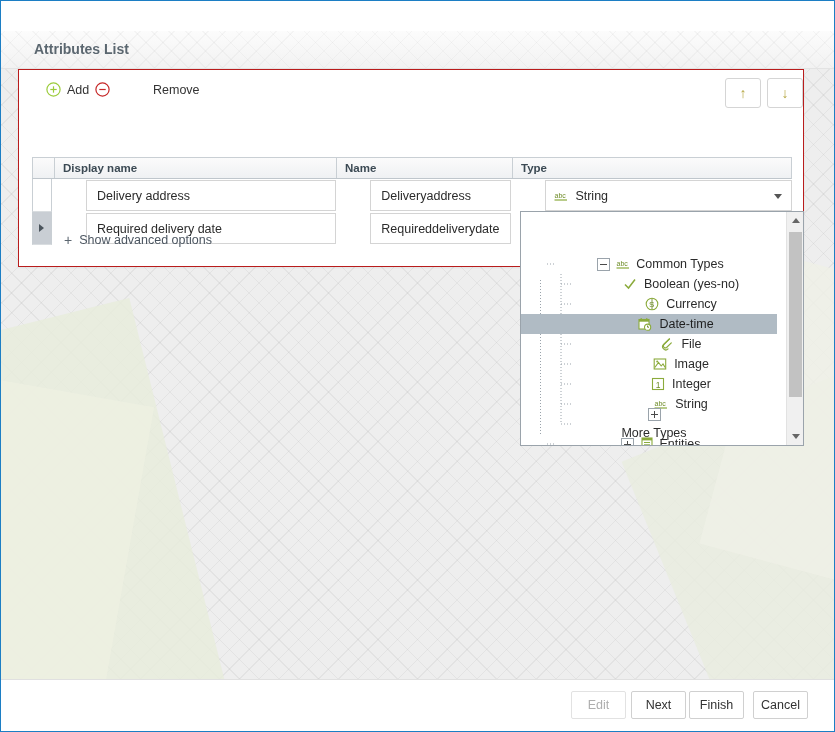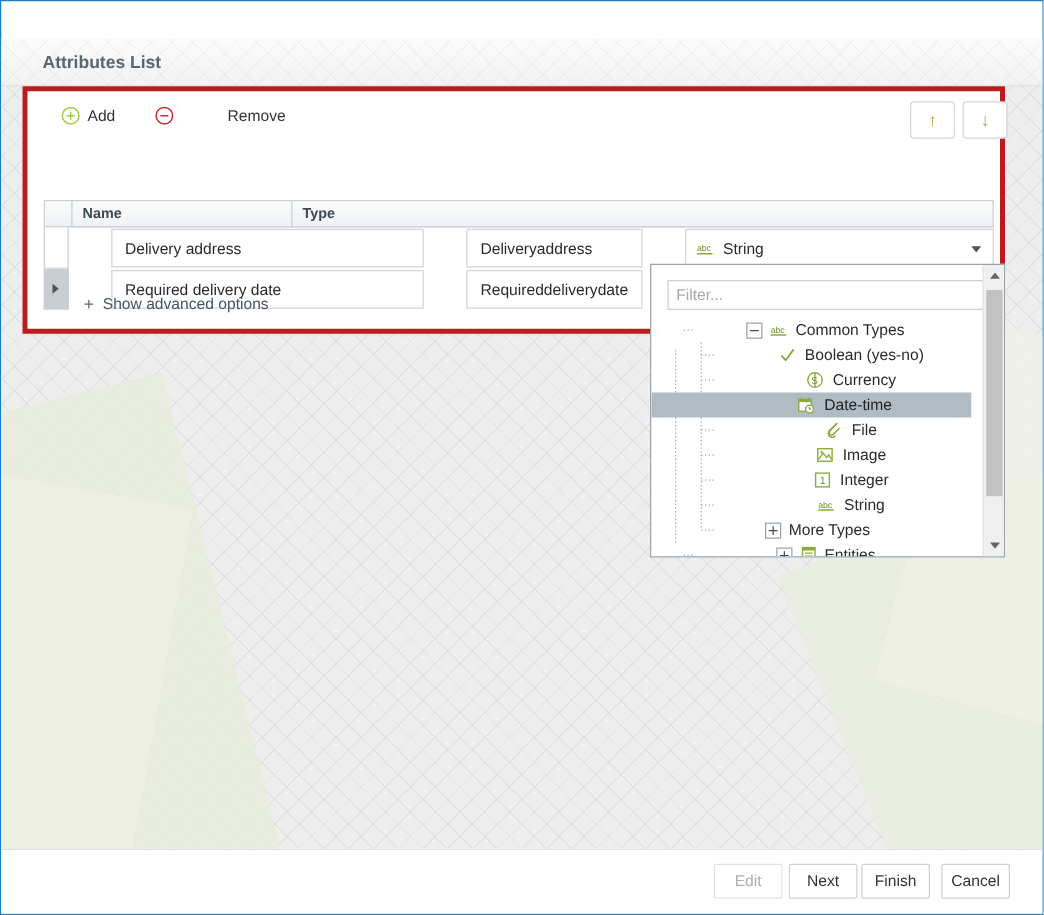--- a/index.html
+++ b/index.html
@@ -109,34 +109,34 @@
     font-size: 14px; font-weight: bold;
     color: #5b6770;
     z-index: 2;
   }
 
   
   #panel {
     position: absolute; left: 17px; top: 38px;
     width: 786px; height: 198px;
     background: #ffffff;
-    border: 4px solid #b91c1c;
+    border: 1px solid #b91c1c;
     box-shadow: 0 1px 2px rgba(0,0,0,0.05);
   }
 
   
   #toolbar { position: absolute; left: 0; top: 0; width: 786px; height: 50px; }
   .tb-btn {
     position: absolute; top: 12px;
     display: flex; align-items: center; gap: 6px;
     font-size: 12.5px; color: #333;
     cursor: default;
   }
   #btn-add { left: 27px; }
-  #btn-remove { left: 102px; gap: 43px; }
+  #btn-remove { left: 76px; gap: 43px; }
   .circ { width: 15px; height: 15px; display: block; }
 
   .arrow-btn {
     position: absolute; top: 8px;
     width: 36px; height: 30px;
     border: 1px solid #d5d5d5;
     border-radius: 3px;
     background: #ffffff;
     display: flex; align-items: center; justify-content: center;
     cursor: default;
@@ -261,21 +261,21 @@
     position: relative;
     height: 20px;
     display: flex; align-items: center;
     font-size: 12.5px; color: #2b2b2b;
     white-space: nowrap;
     cursor: default;
     justify-content: center;
   }
   .tnode.child { padding-left: 54px; gap: 7px; }
   .tnode.root  { padding-left: 13px; gap: 6px; }
-  .tnode.sub   { gap: 6px; }
+  .tnode.sub   { gap: 6px; flex-direction: column; }
   .tnode.selected {
     background: #b0bbc4;
   }
   .tnode.selected .t-label { color: #1f1f1f; }
   .toggle {
     width: 13px; height: 13px; flex: 0 0 13px;
     border: 1px solid #9aa3ab;
     background: #ffffff;
     position: relative;
   }
@@ -400,20 +400,21 @@
           <span class="arrow-glyph">↑</span>
         </div>
         <div class="arrow-btn" id="btn-down">
           <span class="arrow-glyph">↓</span>
         </div>
       </div>
 
       <div id="grid">
         <div class="grid-head">
           <div class="gh-cell c-sel"></div>
+          <div class="gh-cell c-disp">Display name</div>
           <div class="gh-cell c-name">Name</div>
           <div class="gh-cell c-type">Type</div>
         </div>
 
         <div class="grid-row">
           <div class="row-sel">
               <span class="tri"></span>
             </div>
           <div class="cell disp">Delivery address</div>
           <div class="cell name">Deliveryaddress</div>
@@ -454,21 +455,20 @@
       </div>
 
       <div id="show-adv">
         <span class="plus">+</span>
         <span>Show advanced options</span>
       </div>
     </div>
 
     <div id="dropdown">
 
-      <input id="filter-input" type="text" placeholder="Filter..." style="">
 
       <div id="tree">
         <svg id="tree-lines">
 
           <line x1="19.5" y1="26" x2="19.5" y2="180" stroke="#9aa3ab" stroke-width="1" stroke-dasharray="1 2"></line>
 
           <line x1="40" y1="20" x2="40" y2="170" stroke="#9aa3ab" stroke-width="1" stroke-dasharray="1 2"></line>
 
           <line x1="40" y1="30" x2="52" y2="30" stroke="#9aa3ab" stroke-width="1" stroke-dasharray="1 2"></line>
           <line x1="40" y1="50" x2="52" y2="50" stroke="#9aa3ab" stroke-width="1" stroke-dasharray="1 2"></line>

